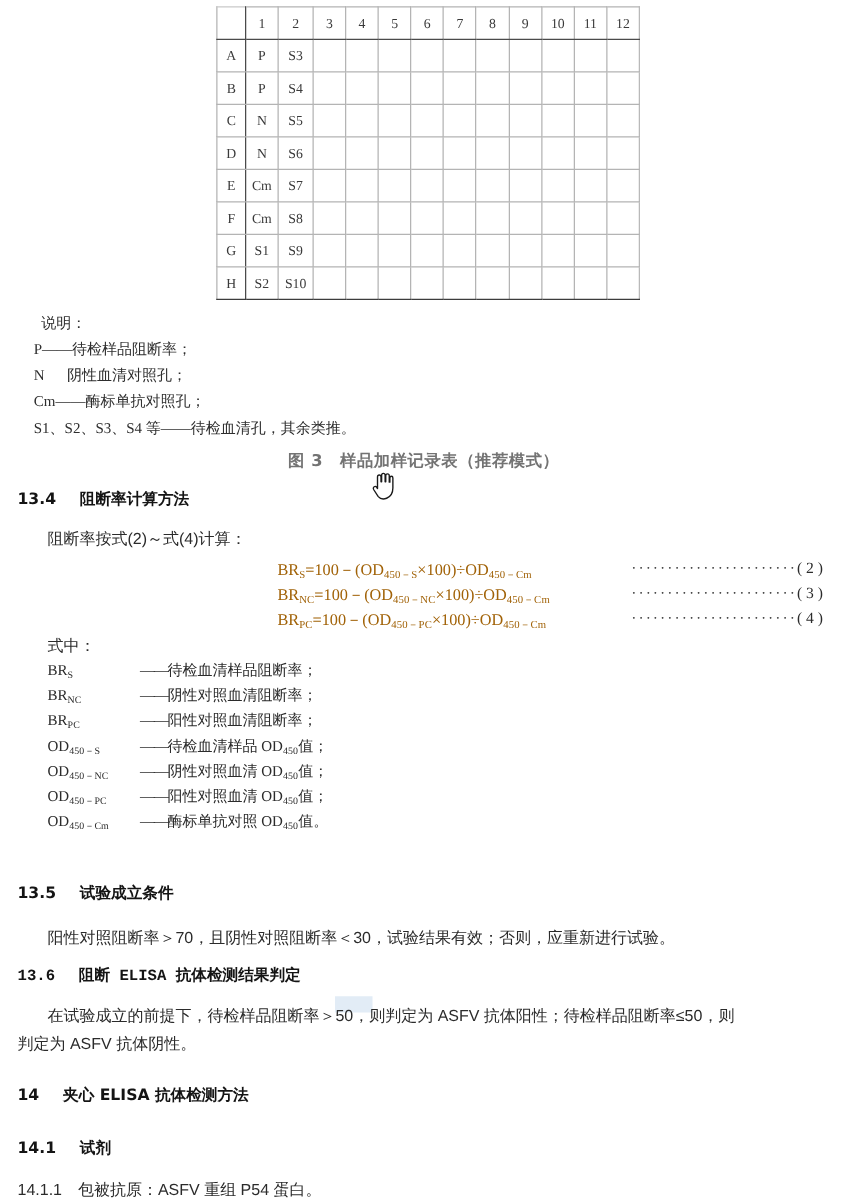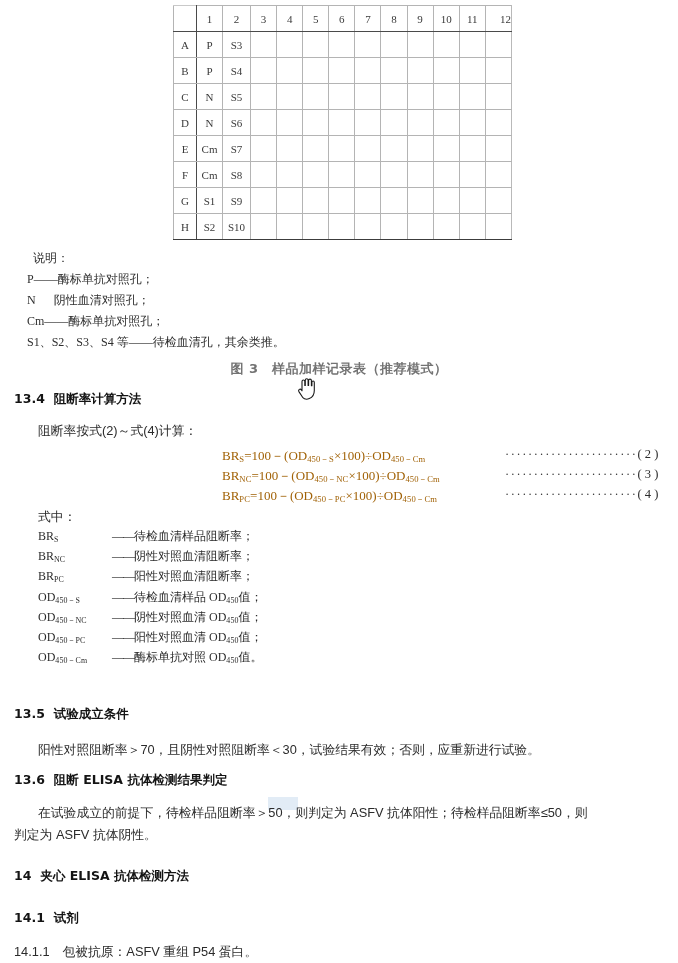--- a/index.html
+++ b/index.html
@@ -50,21 +50,21 @@
   }
   table.plate tr.head td {
     border-bottom: 1.6px solid #4a4a4a;
   }
   table.plate td.c1 { width: 25px; }
   table.plate td.c2 { width: 27px; }
   table.plate td.cn { width: 25.1px; }
   table.plate tr:last-child td {
     border-bottom: 1.6px solid #3c3c3c;
   }
-  table.plate td.last { border-right: 1.6px solid #b9b9b9; text-align: right; }
+  table.plate td.last { border-right: 1.6px solid #b9b9b9; }
   .legend-line {
     position: absolute;
     font-size: 12px;
     color: #2e2e2e;
     white-space: nowrap;
     font-family: "Liberation Serif", "DejaVu Serif", serif;
   }
   .cap {
     position: absolute;
     width: 678px;
@@ -80,21 +80,21 @@
     left: 14px;
     font-family: "DejaVu Sans", "Liberation Sans", sans-serif;
     font-weight: bold;
     font-size: 12.5px;
     color: #141414;
     white-space: nowrap;
   }
   .sec-h .num {
     font-weight: bold;
     display: inline-block;
-    margin-right: 9px;
+    margin-right: 19px;
   }
   .para {
     position: absolute;
     font-family: Liberation Sans, sans-serif;
     font-size: 12.8px;
     color: #2b2b2b;
     line-height: 1.55;
   }
   .eq {
     position: absolute;
@@ -287,21 +287,21 @@
           <td class="cn"></td>
           <td class="cn"></td>
           <td class="cn"></td>
           <td class="cn last"></td>
         </tr>
       </tbody>
   </table>
 </div>
 
 <div class="legend-line" style="left:33px; top:250px;">说明：</div>
-<div class="legend-line" style="left:27px; top:271px;">P——酶标单抗对照孔；</div>
+<div class="legend-line" style="left:27px; top:271px;">P——待检样品阻断率；</div>
 <div class="legend-line" style="left:27px; top:292px;">N  阴性血清对照孔；</div>
 <div class="legend-line" style="left:27px; top:313px;">Cm——酶标单抗对照孔；</div>
 <div class="legend-line" style="left:27px; top:334px;">S1、S2、S3、S4 等——待检血清孔，其余类推。</div>
 
 <div class="cap" style="top:360px;">图 3　样品加样记录表（推荐模式）</div>
 
 <div class="sec-h" style="top:391px;">
   <span class="num">13.4</span><span>阻断率计算方法</span>
 </div>
 
@@ -325,21 +325,21 @@
     <span class="defrow"><span class="sym">OD<sub>450－NC</sub></span><span class="dash">——</span><span>阴性对照血清 OD<sub>450</sub>值；</span></span>
     <span class="defrow"><span class="sym">OD<sub>450－PC</sub></span><span class="dash">——</span><span>阳性对照血清 OD<sub>450</sub>值；</span></span>
     <span class="defrow"><span class="sym">OD<sub>450－Cm</sub></span><span class="dash">——</span><span>酶标单抗对照 OD<sub>450</sub>值。</span></span>
   </div>
 
 <div class="sec-h" style="top:706px;">
   <span class="num">13.5</span><span>试验成立条件</span>
 </div>
 <div class="para" style="left:38px; top:740px; white-space:nowrap;">阳性对照阻断率＞70，且阴性对照阻断率＜30，试验结果有效；否则，应重新进行试验。</div>
 
-<div class="sec-h" style="top:772px;">
+<div class="sec-h" style="top:772px;font-family:Liberation Mono, monospace;">
   <span class="num">13.6</span><span>阻断 ELISA 抗体检测结果判定</span>
 </div>
 
 <div class="sel-artifact" style="left:268px; top:797px; width:30px; height:13px;"></div>
 
 <div class="para" style="left:38px; top:803px; white-space:nowrap;">在试验成立的前提下，待检样品阻断率＞50，则判定为 ASFV 抗体阳性；待检样品阻断率≤50，则</div>
 <div class="para" style="left:14px; top:825px; white-space:nowrap;">判定为 ASFV 抗体阴性。</div>
 
 <div class="sec-h" style="top:868px;">
   <span class="num">14</span><span>夹心 ELISA 抗体检测方法</span>

